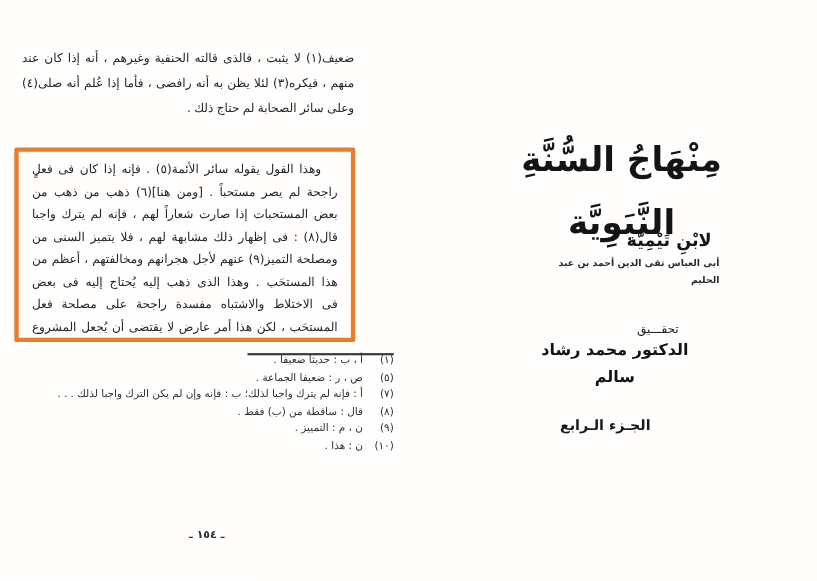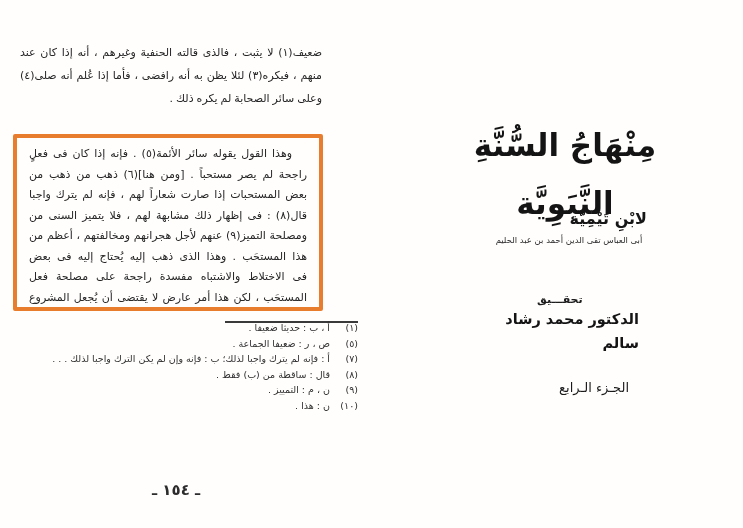--- a/index.html
+++ b/index.html
@@ -29,61 +29,61 @@
   .footnotes{
     position:absolute;left:10px;top:320px;width:348px;direction:rtl;
   }
   .fn-row{
     line-height:15.5px;font-size:9.5px;text-align:right;color:#303030;
     white-space:nowrap;overflow:hidden;
   }
   .fn-num{display:inline-block;min-width:24px;text-align:right;}
   .fn-text{padding-right:4px;}
   .page-number{
-    position:absolute;left:152px;top:481px;width:52px;text-align:left;
-    font-size:15px;font-weight:bold;color:#2c2c2c;
+    position:absolute;left:152px;top:481px;width:52px;text-align:right;
+    font-size:10px;font-weight:bold;color:#2c2c2c;
   }
   
   .book-title{
     position:absolute;left:430px;top:116px;width:270px;direction:rtl;
     text-align:center;font-size:31px;font-weight:bold;color:#141414;
     line-height:58px;letter-spacing:0;
   }
   .book-author{
     position:absolute;left:507px;top:206px;width:140px;direction:rtl;
     font-size:16px;font-weight:bold;color:#161616;line-height:26px;
   }
   .author-full{
     position:absolute;left:484px;top:233px;width:170px;direction:rtl;
-    text-align:center;font-size:8.5px;font-weight:normal;color:#2c2c2c;line-height:15px;
+    text-align:right;font-size:8.5px;font-weight:bold;color:#2c2c2c;line-height:15px;
   }
   .tahqiq{
     position:absolute;left:537px;top:291px;width:80px;direction:rtl;
-    text-align:left;font-size:11px;font-weight:bold;color:#1d1d1d;line-height:17px;
+    text-align:right;font-size:11px;font-weight:normal;color:#1d1d1d;line-height:17px;
   }
   .editor{
     position:absolute;left:479px;top:307px;width:160px;direction:rtl;
-    text-align:right;font-size:14.5px;font-weight:bold;color:#141414;line-height:24px;
+    text-align:center;font-size:14.5px;font-weight:bold;color:#141414;line-height:24px;
   }
   .volume{
     position:absolute;left:509px;top:378px;width:120px;direction:rtl;
-    text-align:right;font-size:13px;font-weight:normal;color:#1a1a1a;line-height:20px;
+    text-align:left;font-size:13px;font-weight:bold;color:#1a1a1a;line-height:20px;
   }
 </style>
 </head>
 <body>
 
 <div class="stage">
 
   <div>
 
     <div class="main-para" dir="rtl">
       <div class="tl">ضعيف(١) لا يثبت ، فالذى قالته الحنفية وغيرهم ، أنه إذا كان عند قوم(٢)</div>
       <div class="tl">منهم ، فيكره(٣) لئلا يظن به أنه رافضى ، فأما إذا عُلم أنه صلى(٤) على علىٍّ</div>
-      <div class="tl last">وعلى سائر الصحابة لم يكره ذلك .</div>
+      <div class="tl last">وعلى سائر الصحابة لم حتاج ذلك .</div>
     </div>
 
     <div class="highlight-box" dir="rtl" style="border-color: rgb(232, 125, 46);">
       <div class="tl indent">وهذا القول يقوله سائر الأئمة(٥) . فإنه إذا كان فى فعلٍ مستحبٍ مفسدة</div>
       <div class="tl">راجحة لم يصر مستحباً . [ومن هنا](٦) ذهب من ذهب من الفقهاء إلى ترك</div>
       <div class="tl">بعض المستحبات إذا صارت شعاراً لهم ، فإنه لم يترك واجبا بذلك(٧) ، لكن</div>
       <div class="tl">قال(٨) : فى إظهار ذلك مشابهة لهم ، فلا يتميز السنى من الرافضى ،</div>
       <div class="tl">ومصلحة التميز(٩) عنهم لأجل هجرانهم ومخالفتهم ، أعظم من مصلحة</div>
       <div class="tl">هذا المستحَب . وهذا الذى ذهب إليه يُحتاج إليه فى بعض المواضع إذا كان</div>
       <div class="tl">فى الاختلاط والاشتباه مفسدة راجحة على مصلحة فعل ذلك(١٠)</div>

